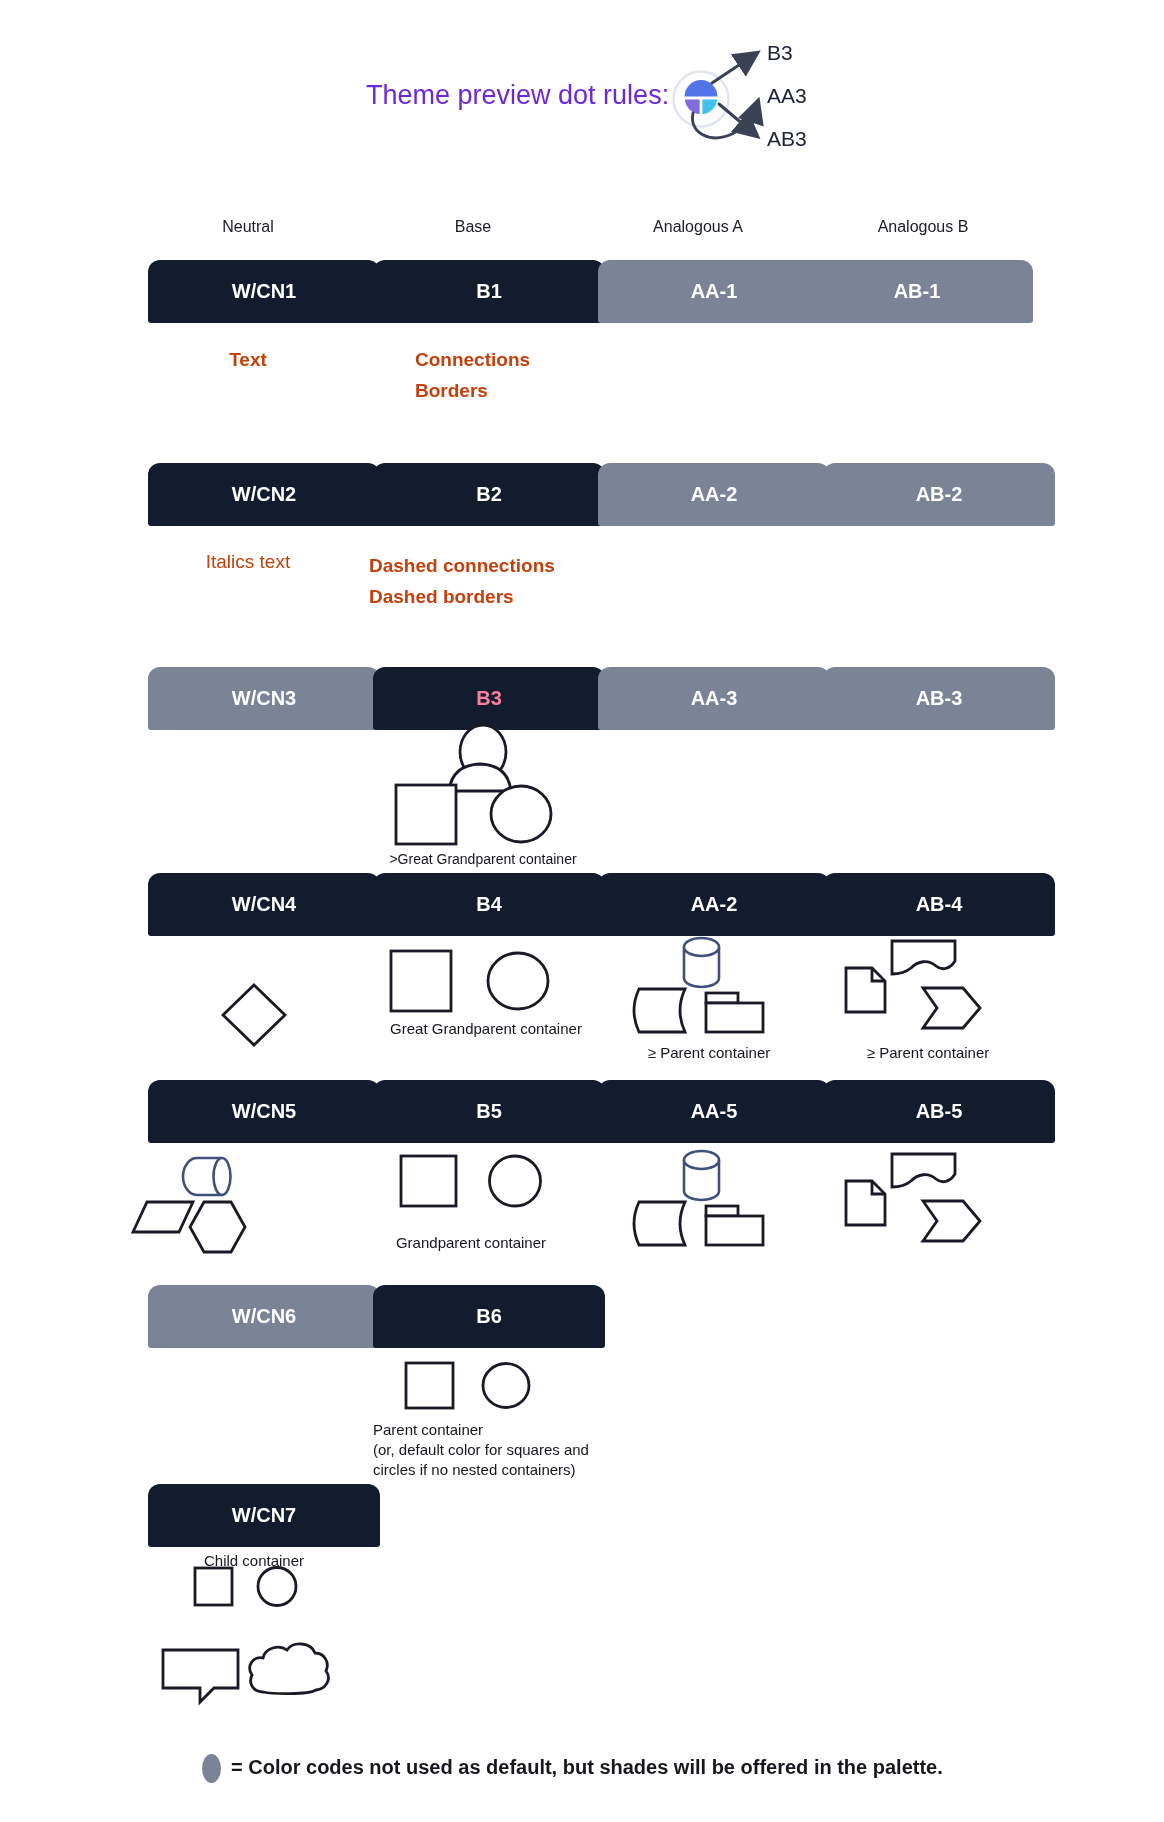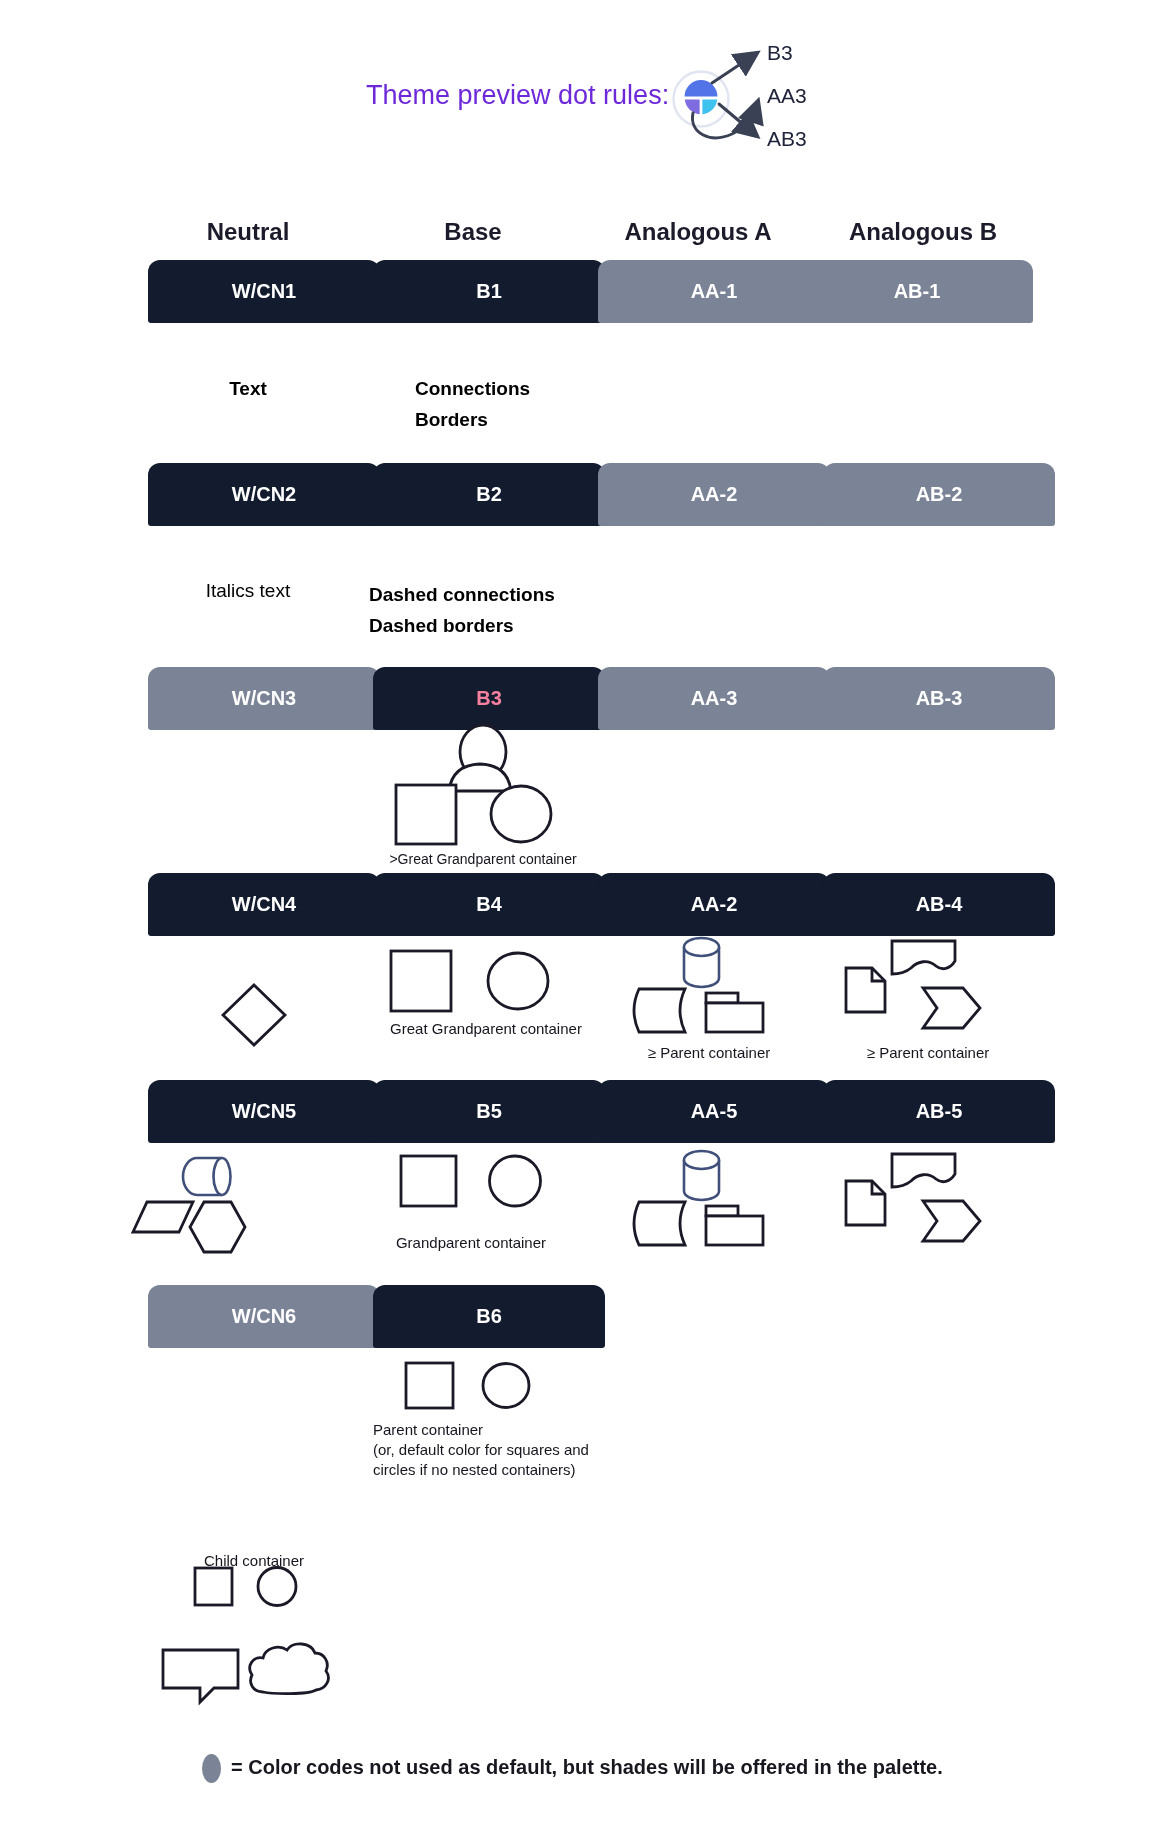--- a/index.html
+++ b/index.html
@@ -8,34 +8,34 @@
     font-family:"Liberation Sans",sans-serif;color:#1b1b2b;overflow:hidden;
   }
   .title{
     position:absolute;left:366px;top:80px;font-size:27px;font-weight:400;
     color:#6d28d9;letter-spacing:0;
   }
   .dot-label{
     position:absolute;font-size:21px;font-weight:400;color:#20243a;
   }
   .hdr{
-    position:absolute;width:200px;text-align:center;font-size:24px;
-    font-weight:700;color:#1b1b2b;top:218px;
+    position:absolute;width:200px;text-align:center;font-size:16px;
+    font-weight:400;color:#1b1b2b;top:218px;
   }
   .box{
     position:absolute;width:232px;height:63px;border-radius:12px 12px 3px 3px;
     display:flex;align-items:center;justify-content:center;
     color:#ffffff;font-size:20px;font-weight:700;
   }
   .box.dark{background:#131b2e;}
   .box.gray{background:#7b8396;}
   .box.pink-label{color:#f5809f;}
   .cap{
-    position:absolute;font-size:19px;font-weight:700;color:#000000;
-    line-height:31px;white-space:pre-line;margin-top:29px;
+    position:absolute;font-size:19px;font-weight:700;color:#c2410c;
+    line-height:31px;white-space:pre-line;
   }
   .cap.center{width:200px;text-align:center;}
   .cap.light{font-weight:400;}
   .slabel{
     position:absolute;font-size:15px;font-weight:400;color:#16161f;
     line-height:20px;white-space:pre-line;
   }
   .slabel.center{text-align:center;}
   .slabel.small{font-size:14px;}
   svg.shapes{position:absolute;overflow:visible;}
@@ -178,20 +178,21 @@
   <div class="box dark" style="left:373px;top:1285px">B6</div>
 
   <svg class="shapes" style="left:373px;top:1355px" width="220" height="56" viewBox="0 0 220 56">
     <rect class="blk" x="33" y="8" width="47" height="45"></rect>
     <ellipse class="blk" cx="133" cy="30.5" rx="23" ry="22"></ellipse>
   </svg>
   <div class="slabel" style="left:373px;top:1420px;width:300px">Parent container
 (or, default color for squares and
 circles if no nested containers)</div>
 
+  <div class="box dark" style="left:148px;top:1484px">W/CN7</div>
   <div class="slabel center" style="left:148px;top:1551px;width:212px">Child container</div>
 
   <svg class="shapes" style="left:160px;top:1565px" width="180" height="142" viewBox="0 0 180 142">
     <rect class="blk" x="35" y="3" width="37" height="37"></rect>
     <circle class="blk" cx="117" cy="21.5" r="19"></circle>
     <path class="blk" d="M3 85 L78 85 L78 123 L54 123 L40 137 L40 123 L3 123 Z"></path>
     <path class="blk" d="M103 127 C93 127, 88 118, 92 110 C86 101, 93 91, 103 93 C105 83, 119 79, 127 85 C133 76, 151 77, 155 88 C164 88, 170 97, 166 106 C172 114, 166 124, 156 125 C148 130, 112 129, 103 127 Z"></path>
   </svg>
 
   <div class="legend-dot"></div>

